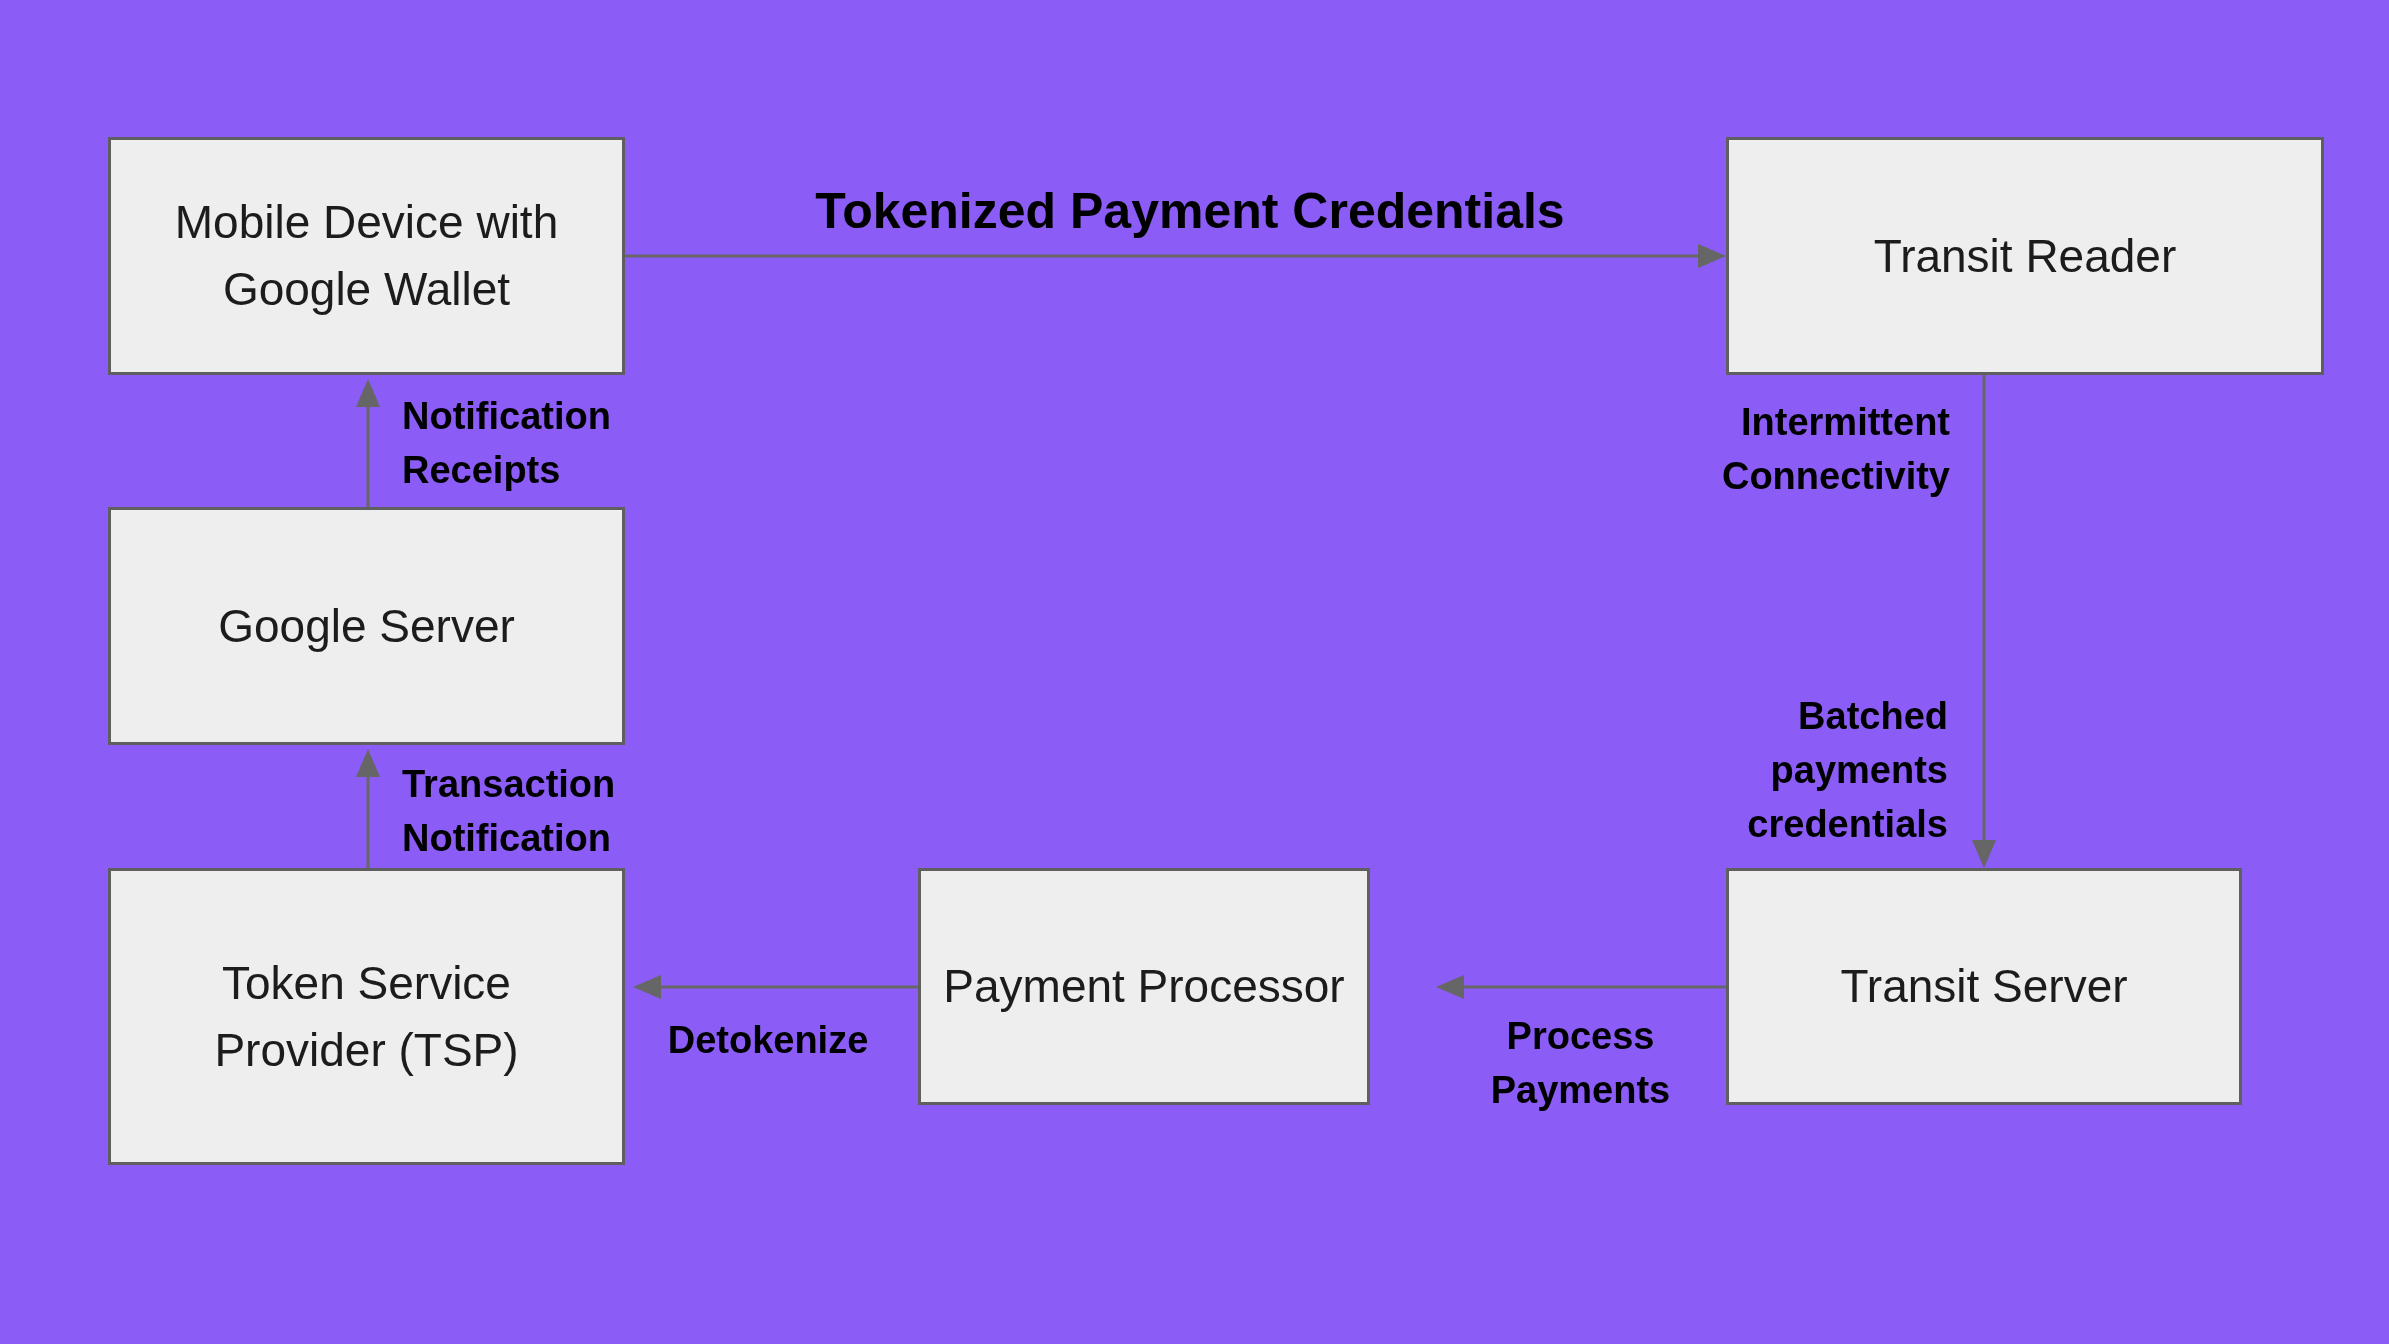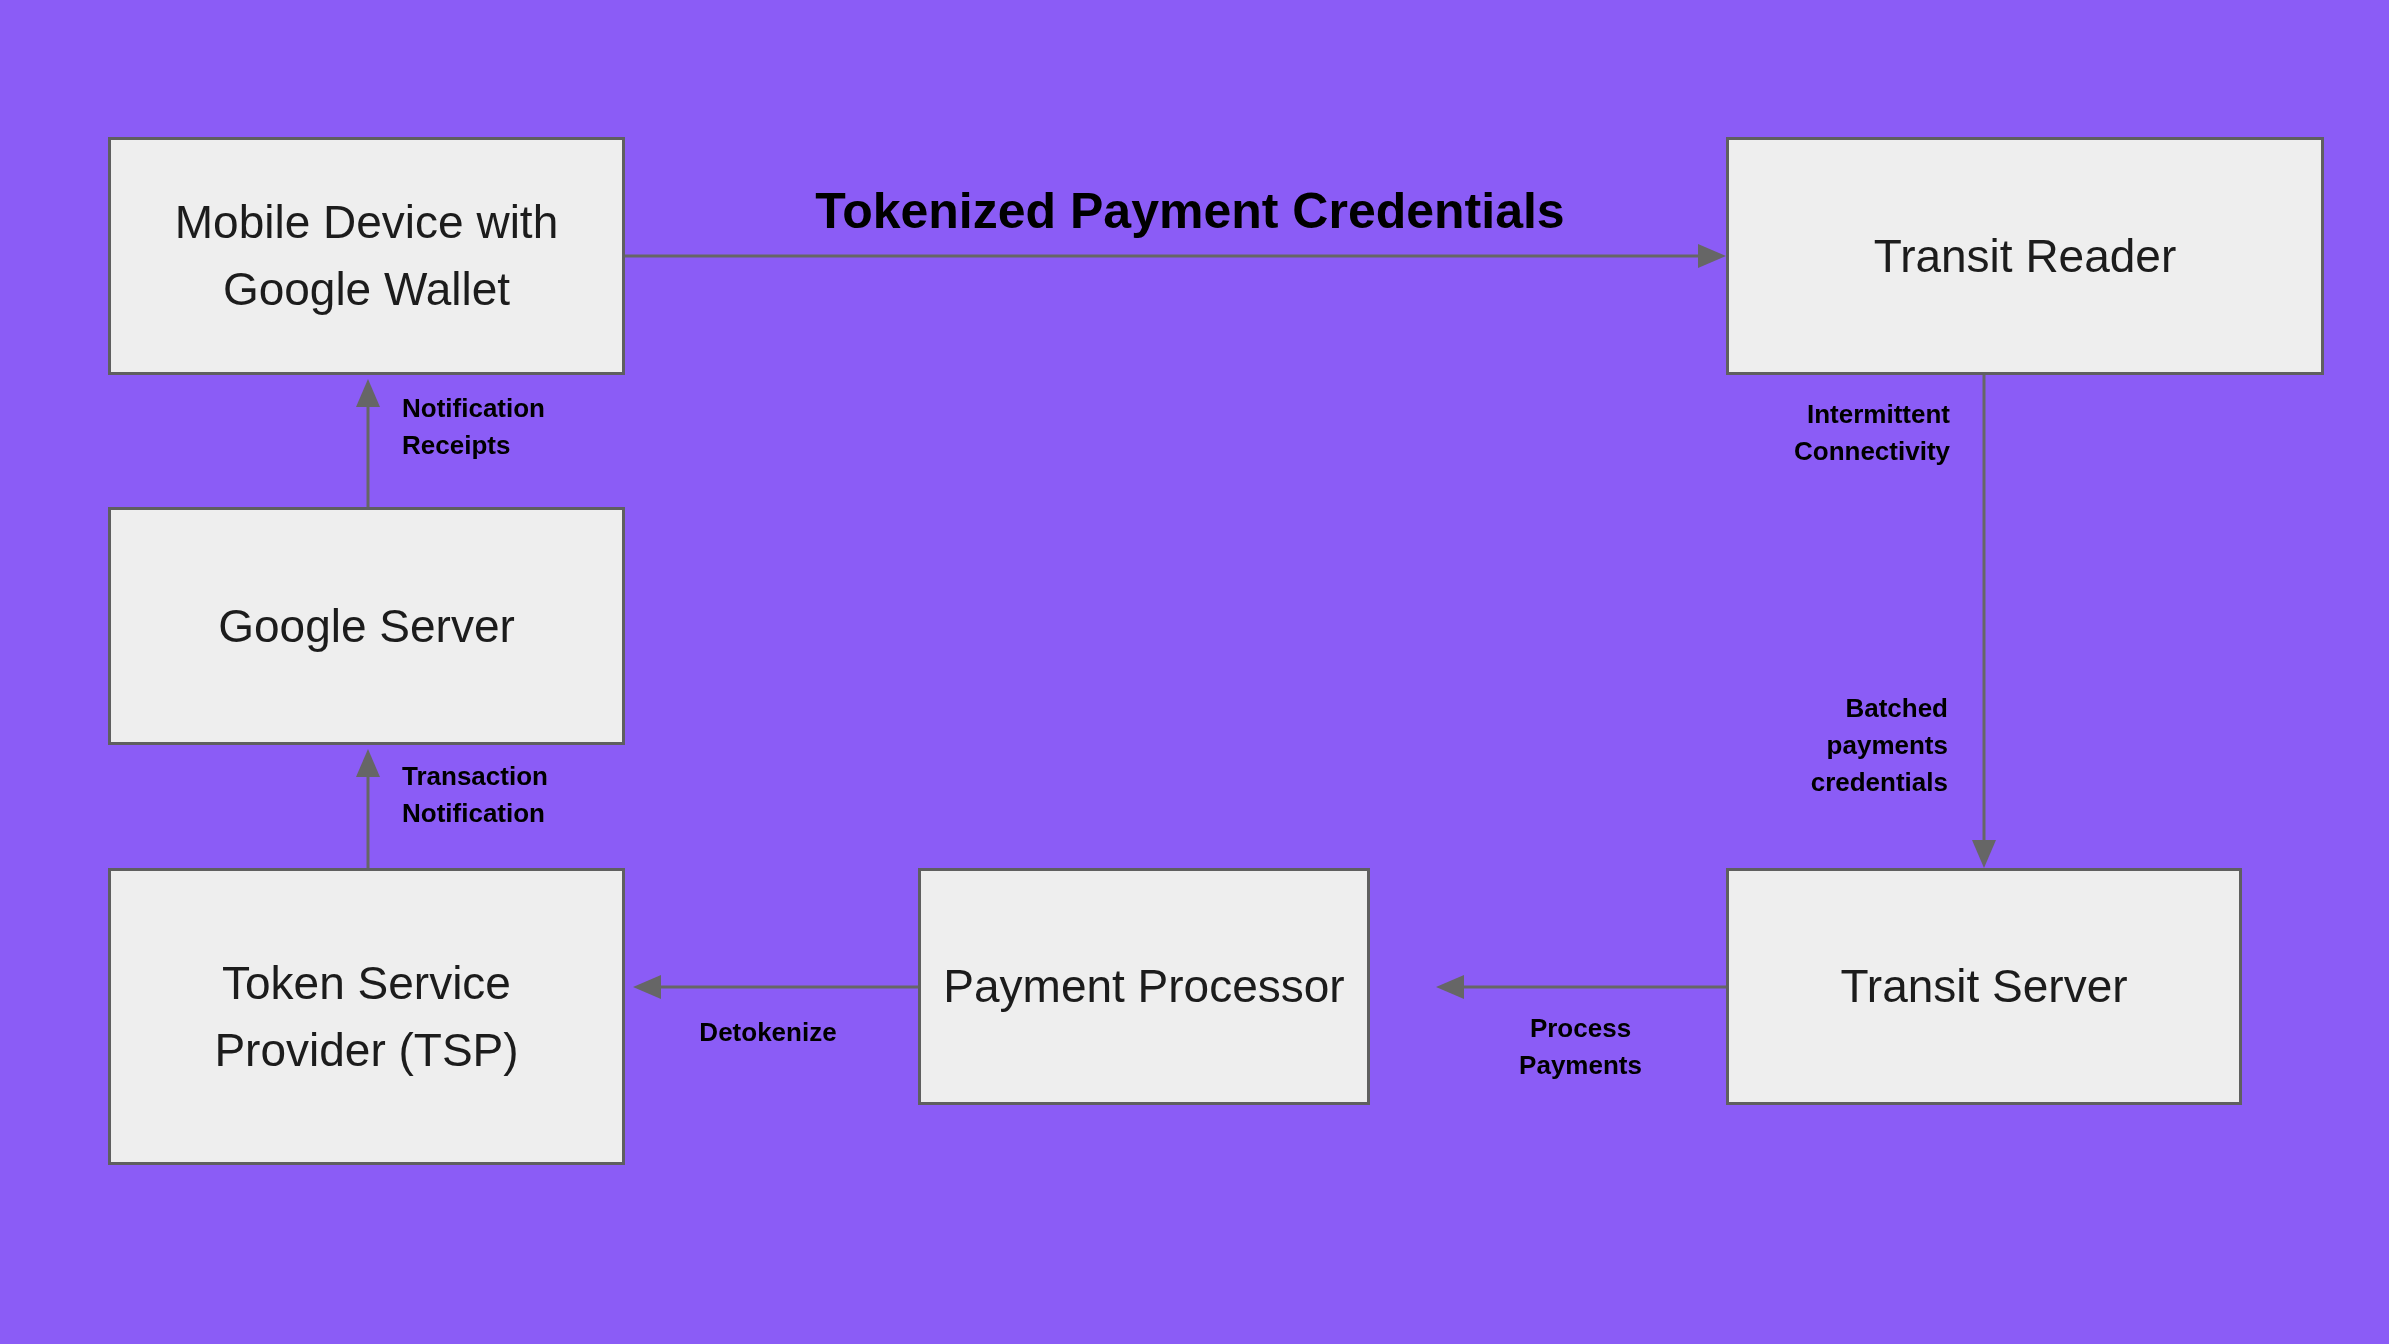--- a/index.html
+++ b/index.html
@@ -15,21 +15,21 @@
     white-space:pre-line;
   }
   #node-mobile        { left:108px;  top:137px; width:517px; height:238px; }
   #node-reader        { left:1726px; top:137px; width:598px; height:238px; }
   #node-google        { left:108px;  top:507px; width:517px; height:238px; }
   #node-tsp           { left:108px;  top:868px; width:517px; height:297px; }
   #node-processor     { left:918px;  top:868px; width:452px; height:237px; }
   #node-transit-server{ left:1726px; top:868px; width:516px; height:237px;align-items:center; }
 
   .edge-label {
-    position:absolute; font-weight:bold; font-size:26px; color:#000000;
+    position:absolute; font-weight:bold; font-size:38px; color:#000000;
     line-height:1.42; white-space:pre-line;
   }
   #lbl-tokenized   { left:790px;  top:176px;  width:800px; text-align:center; font-size:50px; }
   #lbl-receipts    { left:402px;  top:390px;  text-align:left; }
   #lbl-transaction { left:402px;  top:758px;  text-align:left; }
   #lbl-intermittent{ left:1520px; top:396px;  width:430px; text-align:right; }
   #lbl-batched     { left:1598px; top:690px;  width:350px; text-align:right; }
   #lbl-process     { left:1458px; top:1010px; width:245px; text-align:center; }
   #lbl-detokenize  { left:622px;  top:1014px; width:292px; text-align:center; }
 

